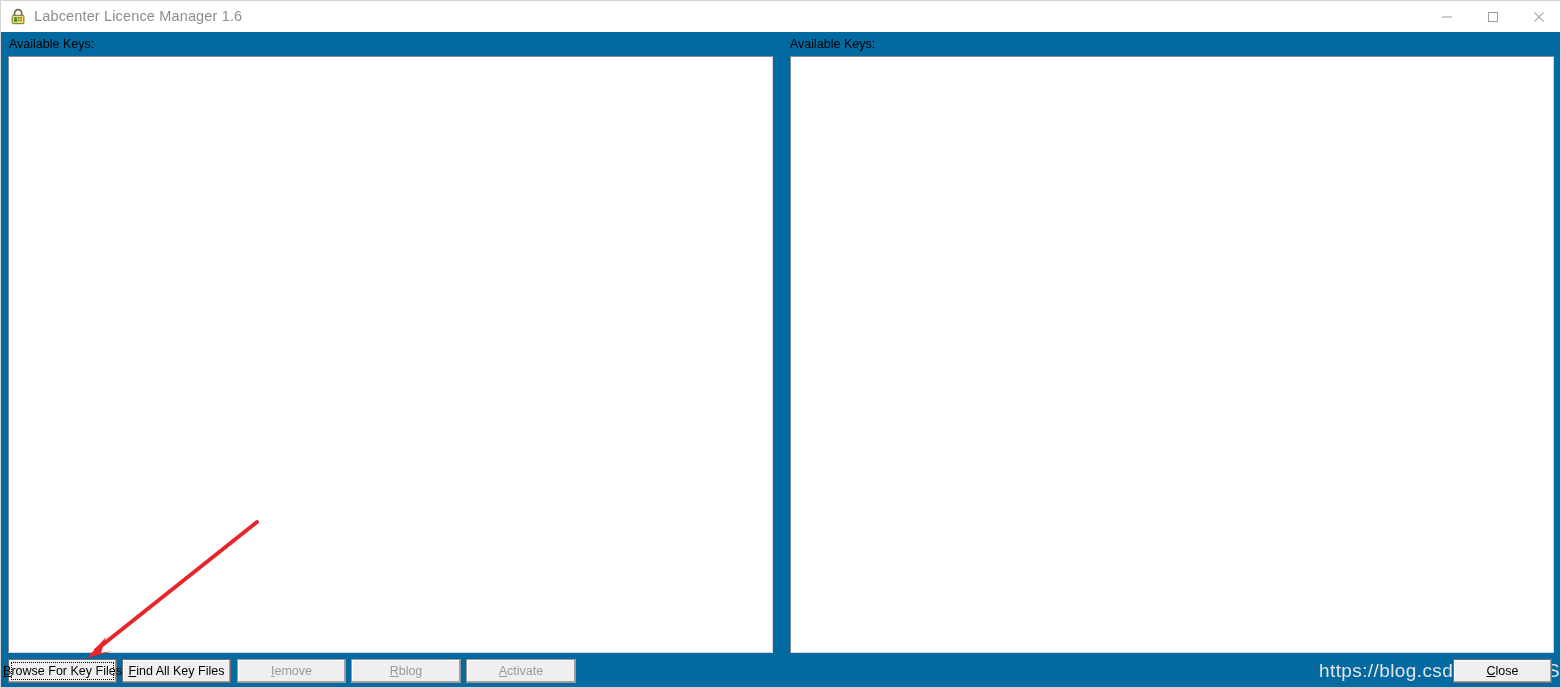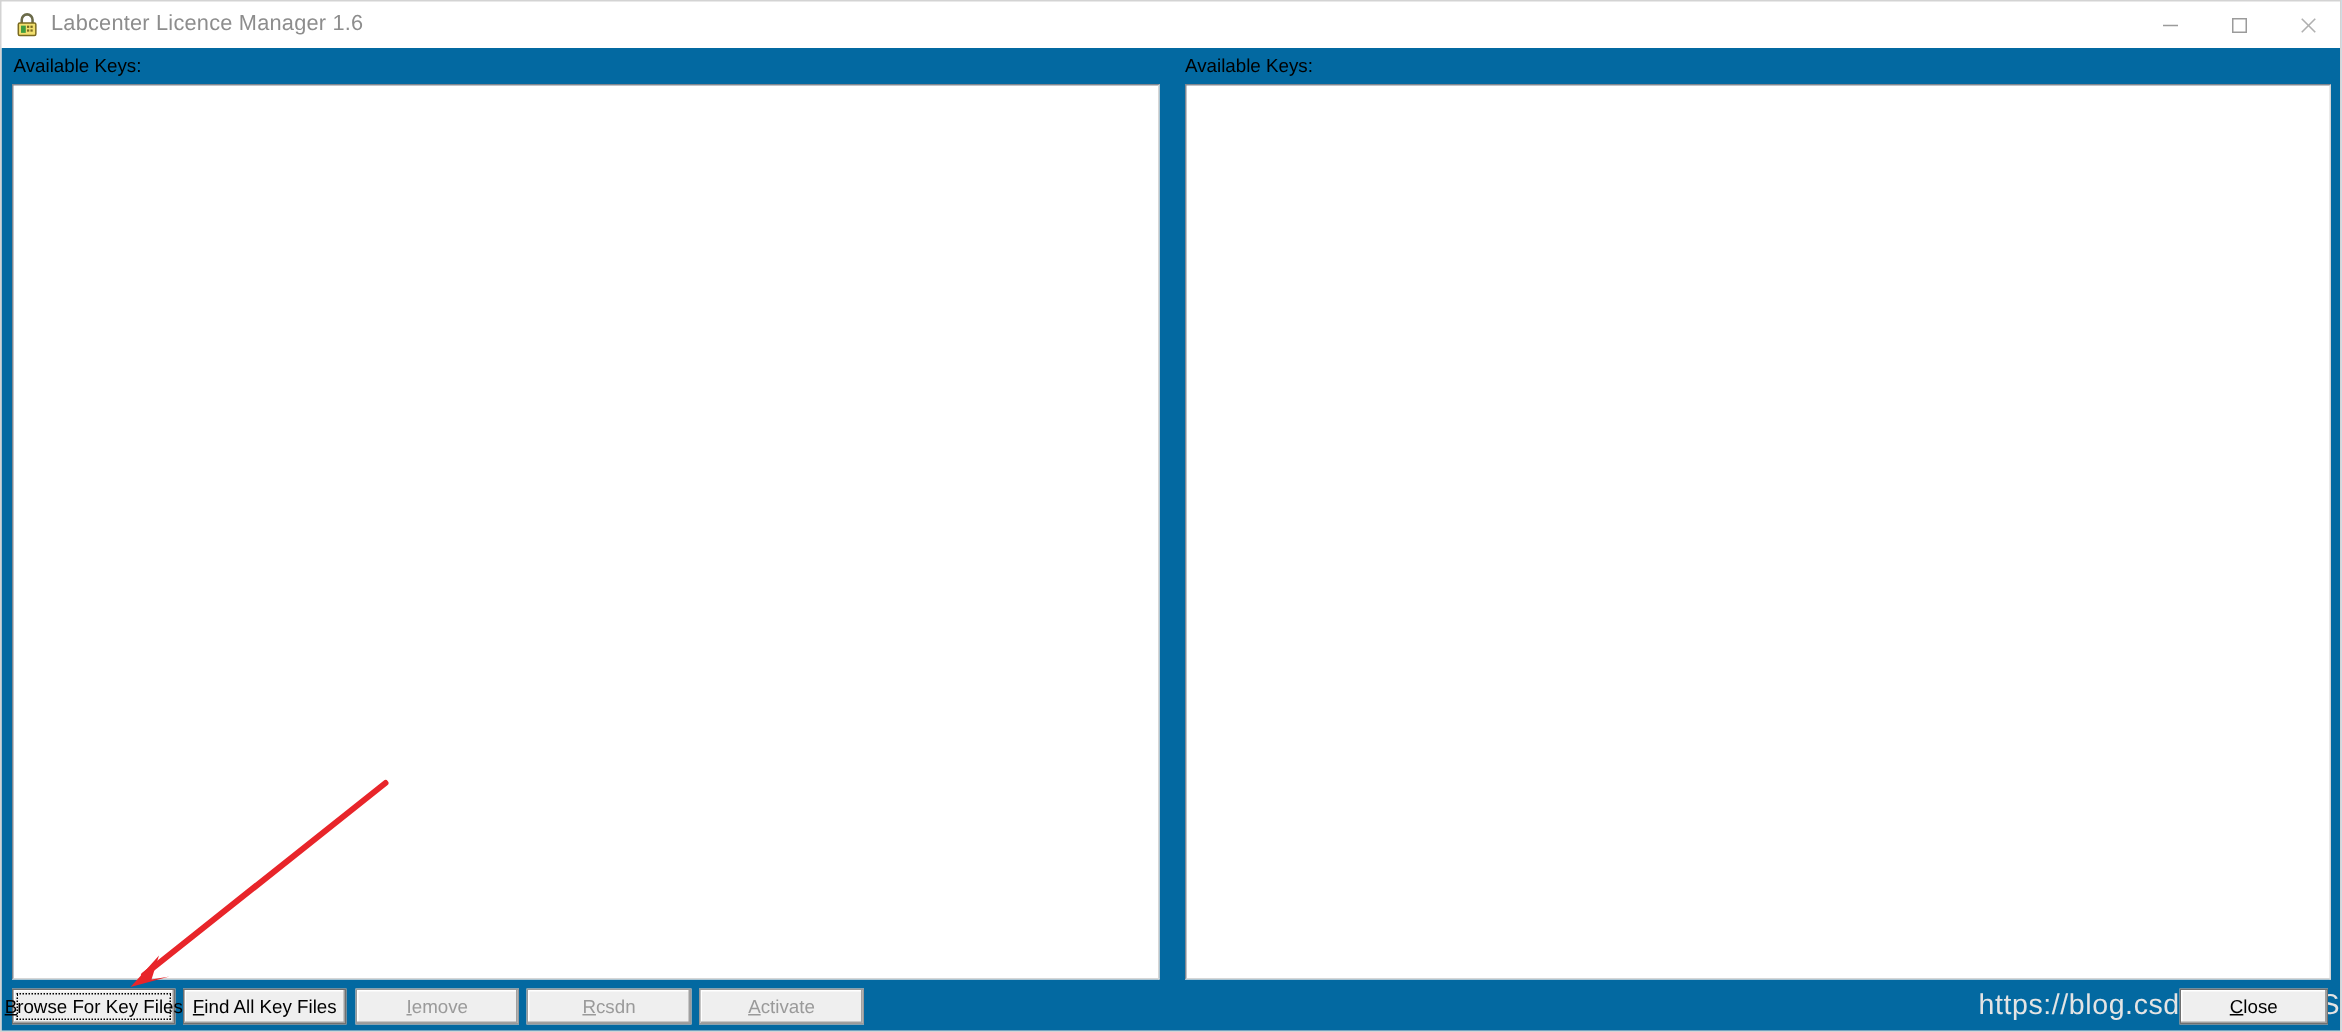--- a/index.html
+++ b/index.html
@@ -220,21 +220,21 @@
         <span>ind All Key Files</span>
     </div>
 
     <div class="btn btn-install disabled">
       <span class="acc">I</span>
         <span>emove</span>
     </div>
 
     <div class="btn btn-remove disabled">
       <span class="acc">R</span>
-        <span>csdn</span>
+        <span>blog</span>
     </div>
 
     <div class="btn btn-activate disabled">
       <span class="acc">A</span>
         <span>ctivate</span>
     </div>
 
     <div class="btn btn-close">
       <span class="acc">C</span>
         <span>lose</span>

